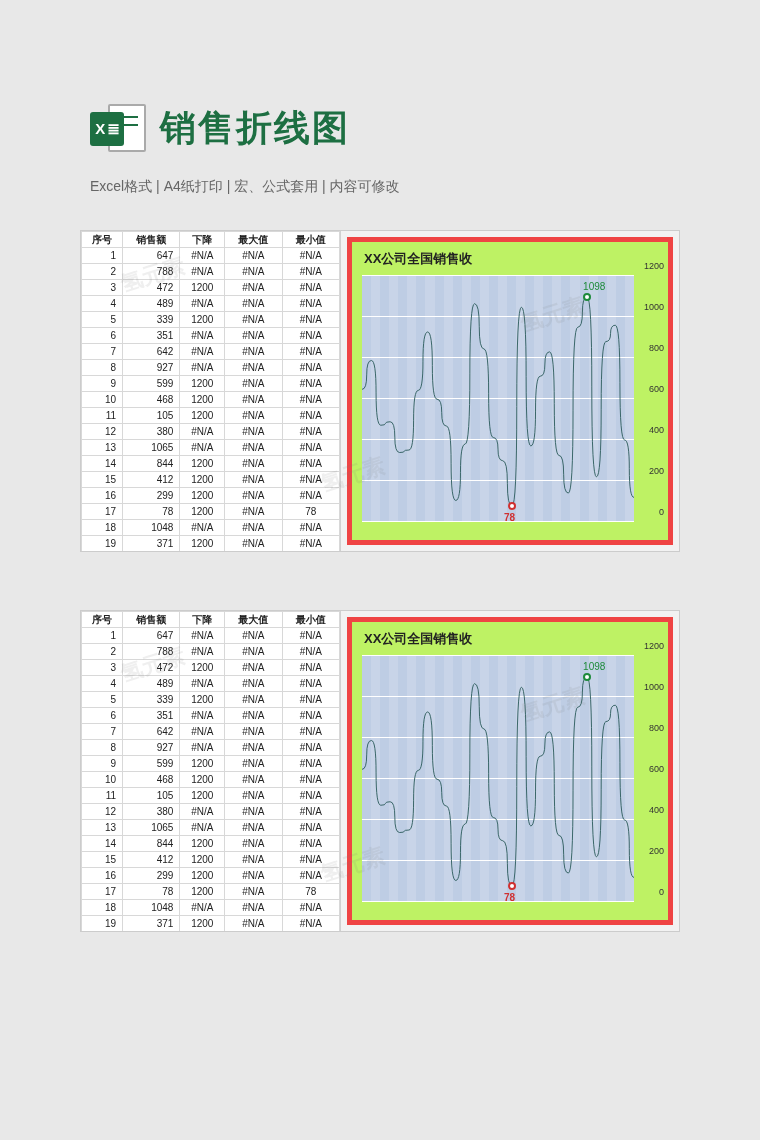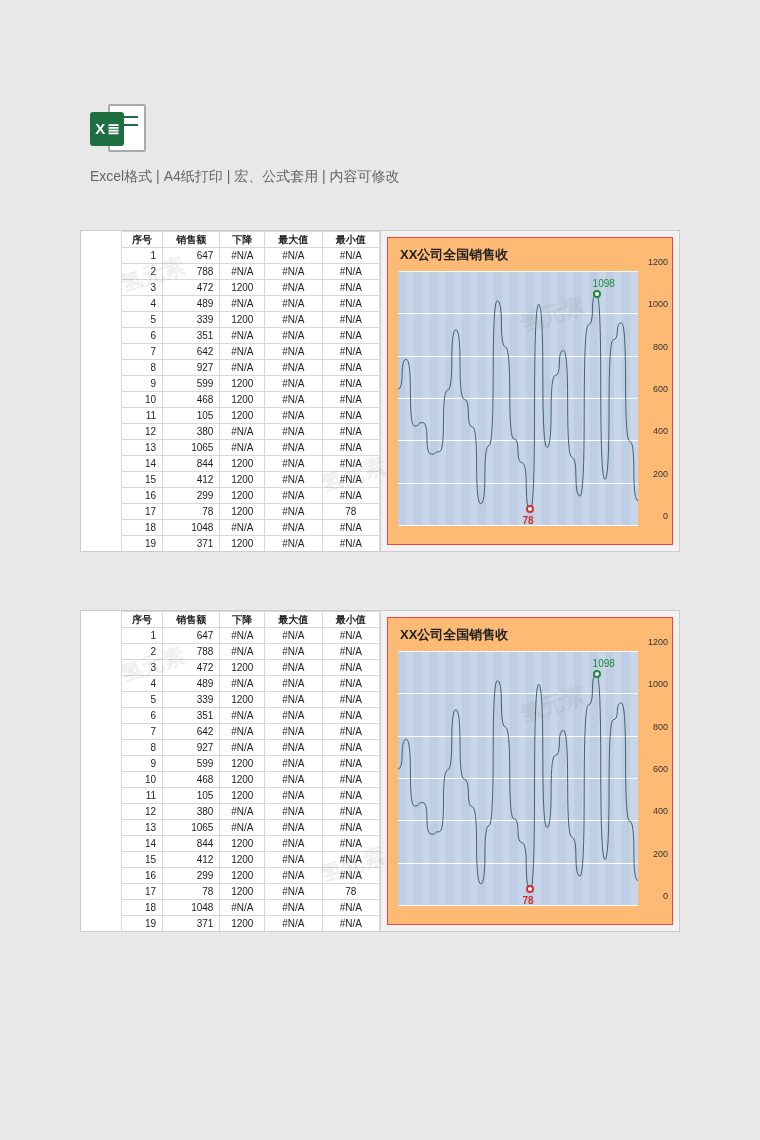--- a/index.html
+++ b/index.html
@@ -27,53 +27,52 @@
   .excel-ico .badge { position:absolute; left:0; top:12px; width:34px; height:34px; background:#1d6f42; border-radius:3px; display:flex; align-items:center; justify-content:center; }
   .excel-ico .badge span { color:#fff; font-weight:bold; font-size:15px; font-family:Arial; letter-spacing:-1px;}
   .title {
     font-size: 36px;
     font-weight: 900;
     color: #1d6f42;
     letter-spacing: 2px;
   }
   .subtitle {
     position: absolute;
-    top: 168px;
+    top: 178px;
     left: 90px;
     font-size: 14px;
     color: #666;
   }
 
   .panel {
     position: absolute;
     left: 80px;
     width: 600px;
     height: 322px;
     background: #fff;
     border: 1px solid #ccc;
     overflow: hidden;
     display: flex;
-    padding-left: 40px;
   }
   .panel.first { top: 230px; }
   .panel.second { top: 610px; }
 
   
   .tbl-wrap { width: 260px; height:100%; overflow:hidden; border-right:1px solid #d0d0d0; }
   table { border-collapse: collapse; width:100%; font-size:10px; }
   th, td { border:1px solid #d8d8d8; text-align:center; padding:1px 2px; height:13px; line-height:13px; color:#222; }
   th { font-weight:bold; background:#fff; height:16px; }
   td.num { text-align:right; padding-right:6px; }
 
   
   .chart-wrap { flex:1; position:relative; background:#f2f2f2; }
   .chart-inner {
     position:absolute; inset:6px;
-    background:#fdba74;
-    border:1px solid #ef4444;
+    background:#bef264;
+    border:5px solid #ef4444;
   }
   .chart-title {
     position:absolute; top:8px; left:12px;
     font-size:13px; font-weight:bold; color:#222;
   }
   .plot {
     position:absolute; top:34px; left:10px; right:34px; bottom:18px;
     background:#c8d4e8;
   }
   .plot .bands {
@@ -100,20 +99,21 @@
 </head>
 <body>
 
 <div class="header">
   <div class="excel-ico">
     <div class="page"></div>
     <div class="badge">
         <span>X ≣</span>
       </div>
   </div>
+  <div class="title">销售折线图</div>
 </div>
 <div class="subtitle">Excel格式 |  A4纸打印 | 宏、公式套用 | 内容可修改</div>
 
 <div class="panel first">
     <div class="tbl-wrap">
       <table>
         <thead>
           <tr>
             <th>序号</th>
             <th>销售额</th>

